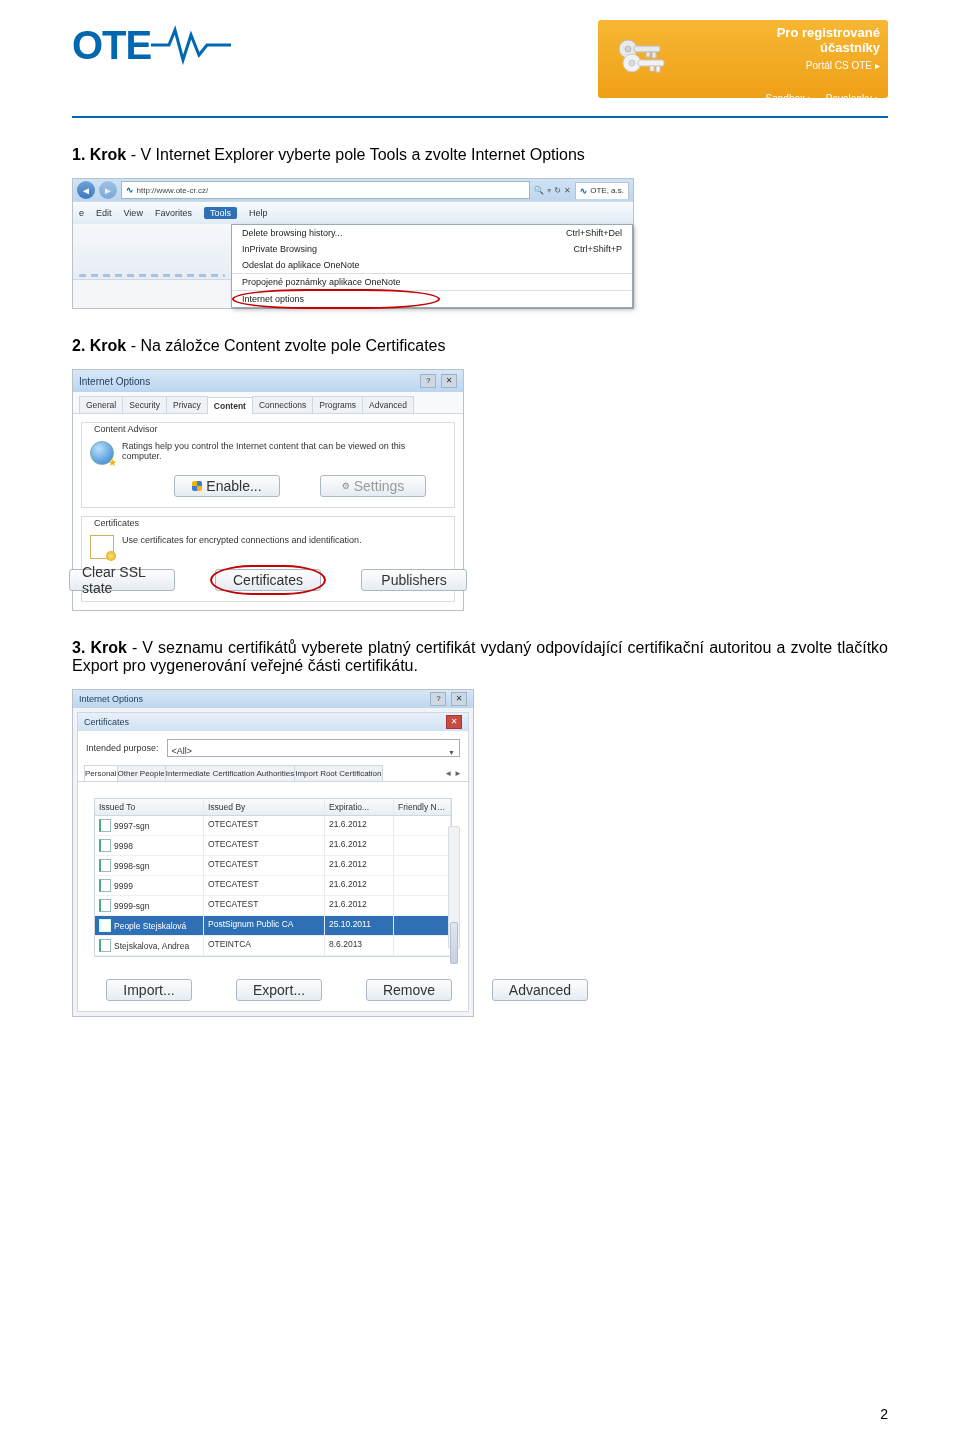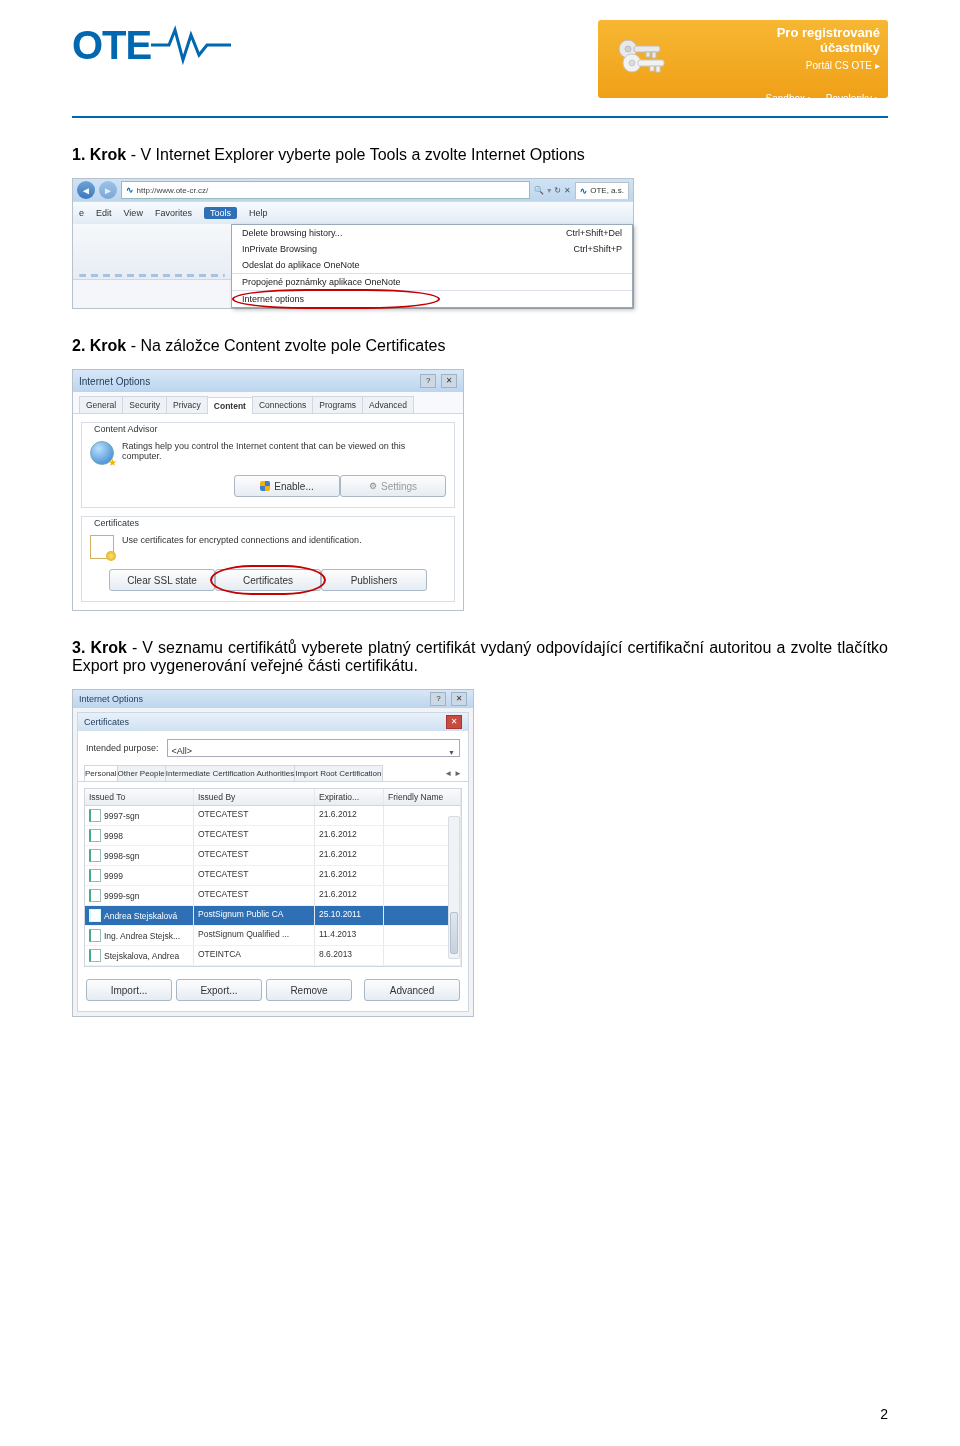--- a/index.html
+++ b/index.html
@@ -46,40 +46,40 @@
   .tabs { display:flex; border-bottom:1px solid #cfd8e0; padding:4px 6px 0 6px; gap:0; font-size:8.5px; background:#f7f9fc; }
   .tabs .tab { padding:3px 6px; border:1px solid #cfd8e0; border-bottom:none; margin-right:-1px; background:#eef2f7; color:#333; }
   .tabs .tab.active { background:#fff; font-weight:bold; position:relative; top:1px; }
   .groupbox { margin:8px 8px; border:1px solid #d7dee5; padding:18px 8px 10px 8px; position:relative; font-size:9px; }
   .groupbox .title { position:absolute; top:-7px; left:8px; background:#fff; padding:0 4px; color:#333;margin-top:8px; }
   .gb-row { display:flex; gap:8px; align-items:flex-start; }
   .globe-ico { width:22px; height:22px; border-radius:50%; background: radial-gradient(circle at 35% 30%, #b9e0ff, #2d7ec9); border:1px solid #7aa; position:relative; }
   .globe-ico .star { position:absolute; bottom:-4px; right:-4px; color:#f6b200; font-size:10px; }
   .cert-ico { width:22px; height:22px; background:#fff; border:1px solid #d0b060; position:relative; }
   .cert-ico::after { content:""; position:absolute; width:10px; height:10px; border-radius:50%; background:radial-gradient(#ffe27a,#d9a400); bottom:-3px; right:-3px; }
-  .btn { display:inline-flex; align-items:center; justify-content:center; height:20px; padding:0 12px; background:linear-gradient(#fdfdfe,#e6ecf2); border:1px solid #aab7c4; border-radius:3px; font-size:10px; color:#333; margin:0 0; min-width:80px; }
+  .btn { display:inline-flex; align-items:center; justify-content:center; height:20px; padding:0 12px; background:linear-gradient(#fdfdfe,#e6ecf2); border:1px solid #aab7c4; border-radius:3px; font-size:14px; color:#333; margin:0 20px; min-width:80px; }
   .btn.icon::before { margin-right:4px; }
   .btn.shield::before { content:""; width:10px; height:10px; background:conic-gradient(#3b7ed6 0 25%, #f6b200 0 50%, #3b7ed6 0 75%, #f6b200 0); display:inline-block; border-radius:2px; }
   .btn.gear::before { content:"⚙"; font-size:9px; color:#888; }
   .btn.disabled { color:#9a9a9a; }
   .btn.circ { position:relative; }
   .btn.circ::after { content:""; position:absolute; left:-6px; right:-6px; top:-5px; bottom:-5px; border:2px solid #c40000; border-radius:50%/70%; pointer-events:none; }
   .btnrow { display:flex; justify-content:center; margin-top:10px; }
   .btnrow.right { justify-content:flex-end; }
   .fig3 { width:400px; background:#f1f3f6; }
   .winbar.small { height:18px; font-size:9px; }
   .cert-win-inner { margin:4px; border:1px solid #cfd8e0; background:#fff; }
   .purpose-row { display:flex; align-items:center; gap:8px; padding:8px 8px 4px 8px; font-size:9px; }
   .purpose-row .sel-box { flex:1; height:16px; border:1px solid #aab; background:#fff; display:flex; align-items:flex-end; justify-content:space-between; padding:0 4px; font-size:9px; }
   .purpose-row .sel-box .caret { font-size:7px; color:#555; }
   .ltabs { display:flex; padding:4px 6px 0 6px; font-size:8px; border-bottom:1px solid #cfd8e0; }
   .ltabs .t { padding:3px 0; border:1px solid #cfd8e0; border-bottom:none; margin-right:-1px; background:#eef2f7; white-space:nowrap; }
   .ltabs .t.active { background:#fff; }
   .ltabs .arrows { margin-left:auto; display:flex; gap:2px; align-items:center; color:#666; font-size:8px; }
-  .lbox { margin:6px; border:1px solid #cfd8e0; background:#fff; }
+  .lbox { margin:16px; border:1px solid #cfd8e0; background:#fff; }
   .lhead, .lrow { display:flex; font-size:8.5px; }
   .lhead { background:linear-gradient(#fafbfc,#e9edf2); border-bottom:1px solid #cfd8e0; }
   .lhead > div, .lrow > div { padding:3px 4px; border-right:1px solid #e4e9ee; overflow:hidden; white-space:nowrap; text-overflow:ellipsis; }
   .col-to { width:100px; display:flex; align-items:center; gap:3px; }
   .col-by { width:112px; }
   .col-exp { width:60px; }
   .col-fn { flex:1; }
   .lrow { border-bottom:1px solid #eef1f4; }
   .lrow.sel { background:#2f6fb5; color:#fff; }
   .doc-ico { width:9px; height:11px; background:#fff; border:1px solid #9bb; border-left:2px solid #4a8; display:inline-block; }
@@ -333,33 +333,24 @@
                     <span class="doc-ico"></span>
                     <span>9999-sgn</span>
                   </div>
                   <div class="col-by">OTECATEST</div>
                   <div class="col-exp">21.6.2012</div>
                   <div class="col-fn"><none></none></div>
                 </div>
                 <div class="lrow sel">
                   <div class="col-to">
                     <span class="doc-ico sel"></span>
-                    <span>Andrea Stejskalová</span>
+                    <span>People Stejskalová</span>
                   </div>
                   <div class="col-by">PostSignum Public CA</div>
                   <div class="col-exp">25.10.2011</div>
-                  <div class="col-fn"><none></none></div>
-                </div>
-                <div class="lrow">
-                  <div class="col-to">
-                    <span class="doc-ico"></span>
-                    <span>Ing. Andrea Stejsk...</span>
-                  </div>
-                  <div class="col-by">PostSignum Qualified ...</div>
-                  <div class="col-exp">11.4.2013</div>
                   <div class="col-fn"><none></none></div>
                 </div>
                 <div class="lrow">
                   <div class="col-to">
                     <span class="doc-ico"></span>
                     <span>Stejskalova, Andrea</span>
                   </div>
                   <div class="col-by">OTEINTCA</div>
                   <div class="col-exp">8.6.2013</div>
                   <div class="col-fn"><none></none></div>

